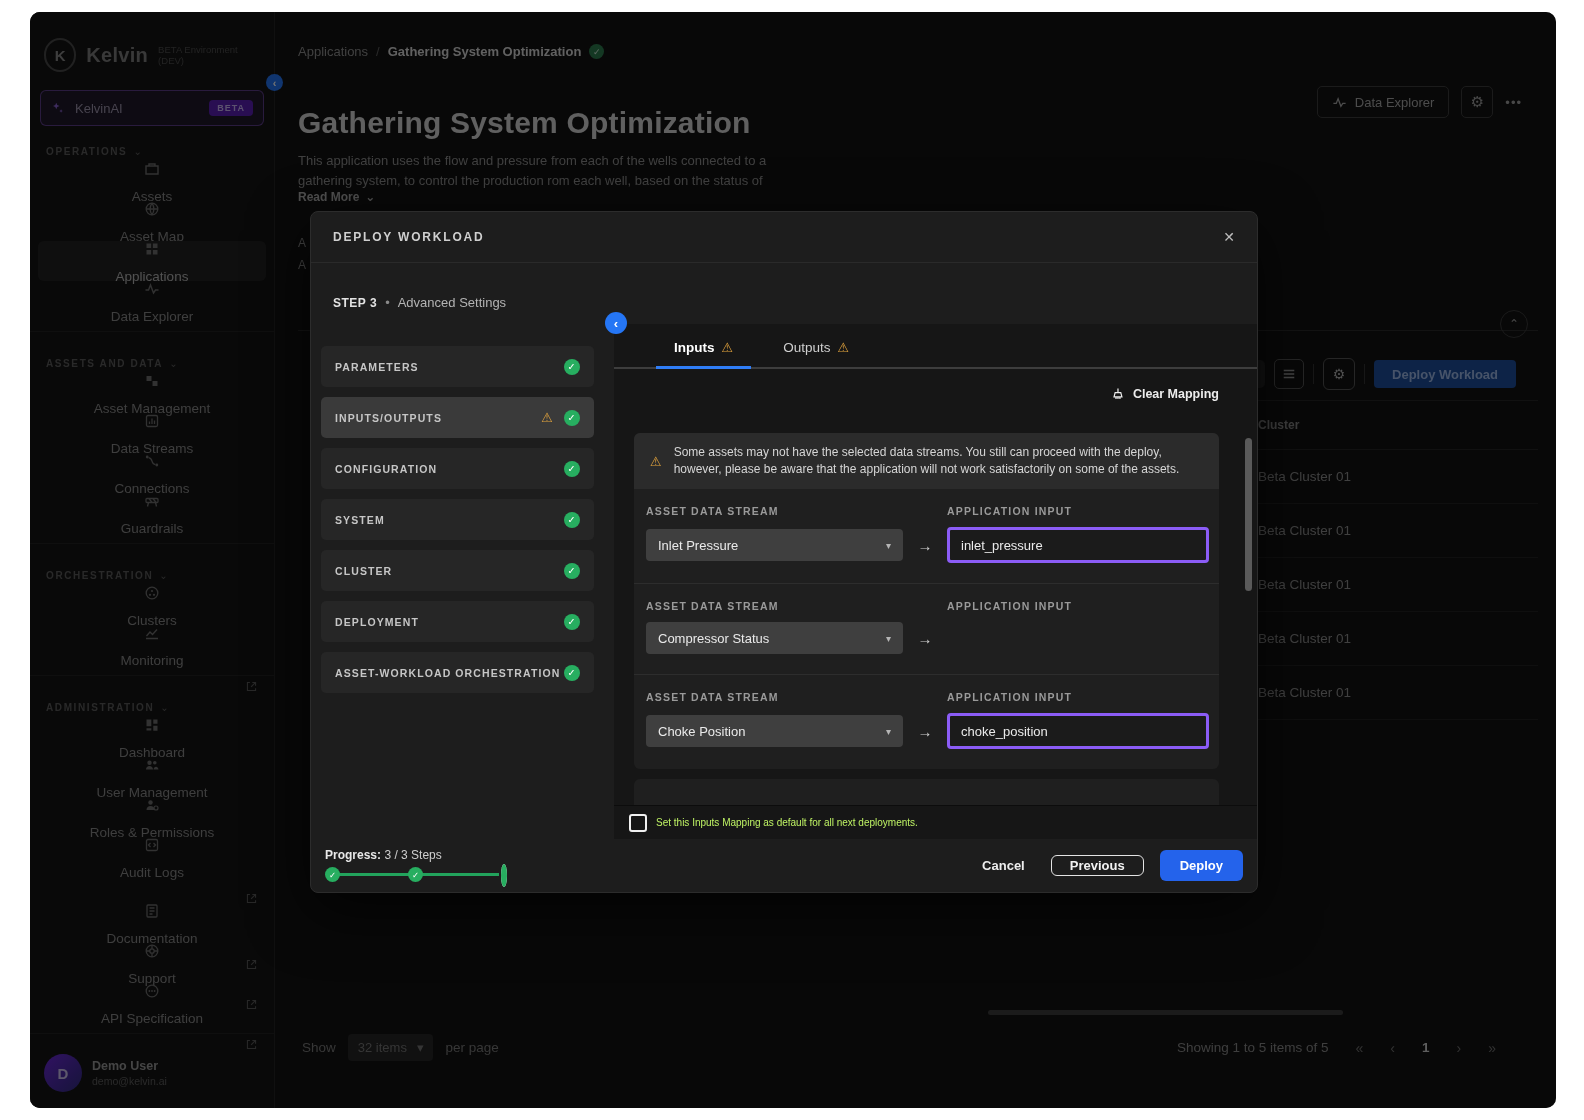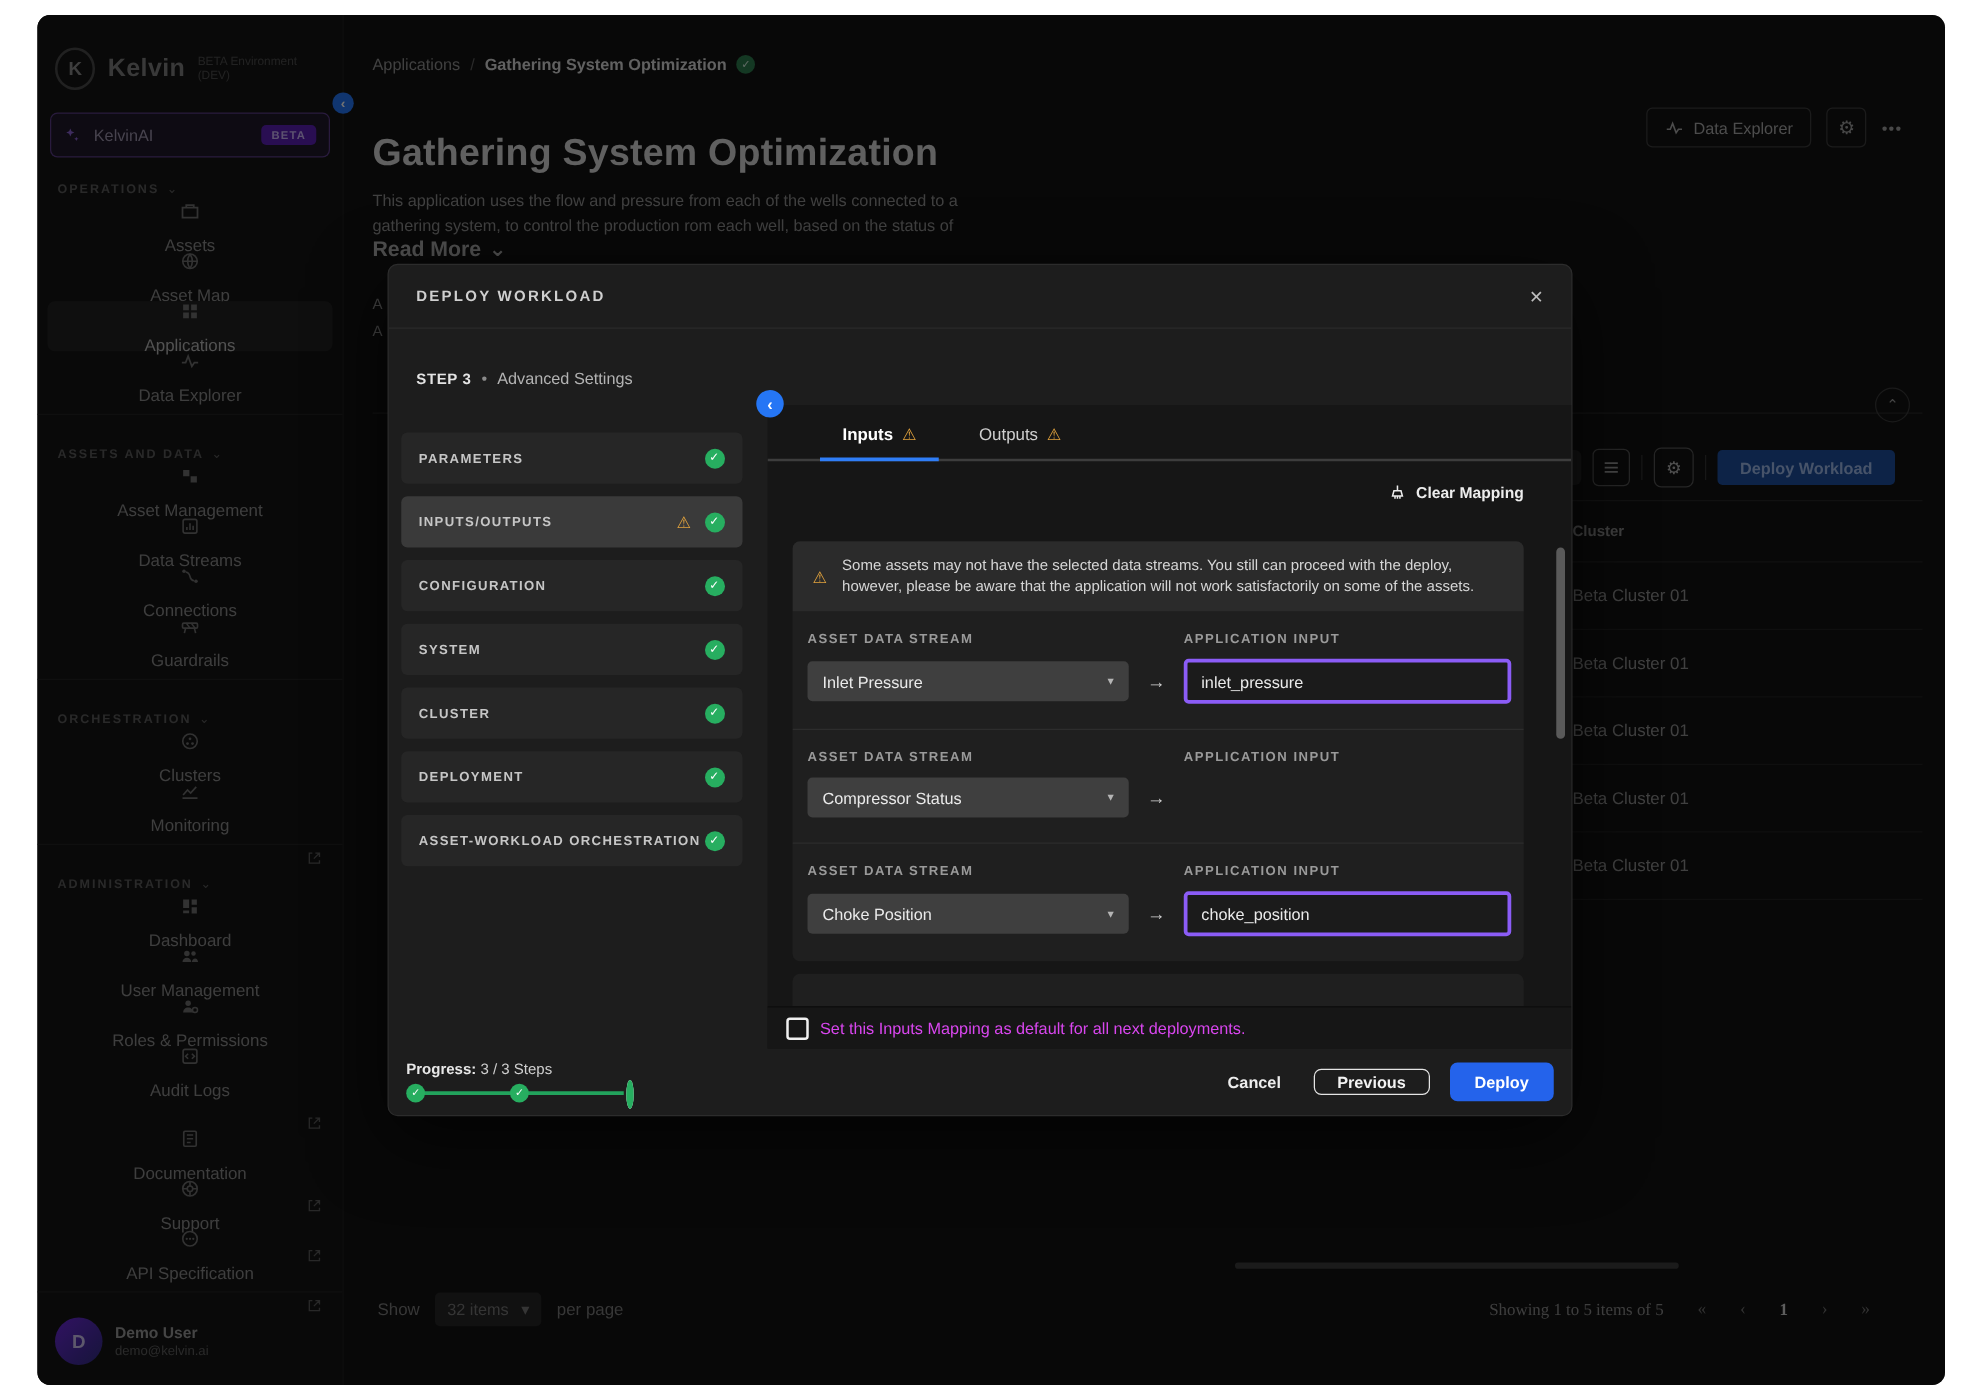--- a/index.html
+++ b/index.html
@@ -37,21 +37,21 @@
   .user-email{color:#5d5d5d;font-size:10.5px;margin-top:2px;}
   svg{display:block;}
 
   
   .main{position:absolute;left:275px;top:12px;right:28px;height:1096px;}
   .crumbs{position:absolute;left:23px;top:32px;display:flex;align-items:center;gap:8px;font-size:13px;}
   .crumb-parent{color:#8f8f8f;} .crumb-sep{color:#5d5d5d;} .crumb-cur{color:#d7d7d7;font-weight:bold;}
   .check-chip{width:15px;height:15px;border-radius:50%;background:#2e7d4f;color:#cfe9da;font-size:9px;display:flex;align-items:center;justify-content:center;}
   .page-title{position:absolute;left:23px;top:74px;color:#d4d4d4;font-size:30px;font-weight:bold;letter-spacing:.2px;}
   .page-desc{position:absolute;left:23px;top:126px;width:490px;color:#8f8f8f;font-size:13px;line-height:20px;}
-  .read-more{position:absolute;left:23px;top:178px;color:#adadad;font-size:17px;font-weight:bold;display:flex;gap:6px;align-items:center;}
+  .read-more{position:absolute;left:23px;top:178px;color:#adadad;font-size:12px;font-weight:bold;display:flex;gap:6px;align-items:center;}
   .hdr-actions{position:absolute;right:34px;top:74px;display:flex;align-items:center;gap:12px;}
   .btn-ghost{height:32px;border:1px solid #3d3d3d;border-radius:5px;color:#a9a9a9;font-size:13px;display:flex;align-items:center;gap:8px;padding:0 14px;background:transparent;}
   .btn-icon{width:32px;height:32px;border:1px solid #3d3d3d;border-radius:5px;color:#9f9f9f;display:flex;align-items:center;justify-content:center;font-size:15px;background:transparent;}
   .dots{color:#9f9f9f;font-size:13px;letter-spacing:1px;}
   .partial-a{position:absolute;color:#8f8f8f;font-size:12px;}
   .rule{position:absolute;left:23px;right:18px;top:318px;border-top:1px solid #2a2a2a;}
   .collapse-up{position:absolute;right:28px;top:298px;width:26px;height:26px;border:1px solid #3a3a3a;border-radius:50%;color:#9a9a9a;font-size:12px;display:flex;align-items:center;justify-content:center;}
 
   .bg-toolbar{position:absolute;right:40px;top:346px;display:flex;align-items:center;gap:9px;}
   .tgl{width:28px;height:28px;border-radius:5px;display:flex;align-items:center;justify-content:center;color:#9a9a9a;}
@@ -60,21 +60,21 @@
   .gear-btn{width:30px;height:30px;border:1px solid #555;border-radius:6px;color:#b0b0b0;font-size:14px;display:flex;align-items:center;justify-content:center;}
   .deploy-dim{height:28px;background:#1d4f9e;border-radius:4px;color:#9db9e8;font-size:13px;font-weight:bold;display:flex;align-items:center;padding:0 18px;}
 
   .bg-table{position:absolute;left:975px;right:18px;top:388px;}
   .bg-th{height:48px;border-top:1px solid #262626;border-bottom:1px solid #262626;color:#8a8a8a;font-size:12px;font-weight:bold;display:flex;align-items:center;padding-left:8px;}
   .bg-tr{height:53px;border-bottom:1px solid #232323;display:flex;align-items:center;padding-left:8px;color:#8f8f8f;font-size:13.5px;position:relative;}
   .hscroll{position:absolute;left:713px;top:998px;width:355px;height:5px;background:#3d3d3d;border-radius:3px;}
 
   .pg-left{position:absolute;left:27px;top:1022px;display:flex;align-items:center;gap:12px;color:#7a7a7a;font-size:13.5px;}
   .pp-select{height:27px;background:#262626;border-radius:4px;display:flex;align-items:center;gap:10px;padding:0 10px;color:#777;font-size:13px;}
-  .pg-right{position:absolute;right:60px;top:1028px;display:flex;align-items:flex-start;gap:27px;color:#8a8a8a;font-size:13.5px;font-family:Liberation Serif, serif;}
+  .pg-right{position:absolute;right:60px;top:1028px;display:flex;align-items:flex-start;gap:27px;color:#8a8a8a;font-size:13.5px;}
   .pg-ico{color:#6f6f6f;font-size:14px;} .pg-cur{color:#cfcfcf;font-weight:bold;}
 
   
   .overlay{position:absolute;left:30px;top:12px;width:1526px;height:1096px;background:rgba(0,0,0,.55);border-radius:10px;z-index:40;}
   .modal{position:absolute;left:310px;top:211px;width:948px;height:682px;background:#1d1d1d;border:1px solid #2c2c2c;border-radius:8px;
          box-shadow:0 18px 60px rgba(0,0,0,.65);z-index:50;box-sizing:border-box;}
   .m-header{height:50px;border-bottom:1px solid #2a2a2a;display:flex;align-items:center;padding:0 22px;}
   .m-title{color:#cfcfcf;font-size:12px;font-weight:bold;letter-spacing:1.8px;}
   .m-close{margin-left:auto;color:#bdbdbd;font-size:14px;}
   .m-step{position:absolute;left:22px;top:83px;display:flex;align-items:center;gap:8px;font-size:13px;}
@@ -104,21 +104,21 @@
   .map-grid{display:grid;grid-template-columns:257px 44px 258px;align-items:center;}
   .fld-label{color:#9a9a9a;font-size:10.5px;font-weight:bold;letter-spacing:1.2px;margin-bottom:10px;}
   .dd{height:32px;background:#3f3f3f;border-radius:4px;display:flex;align-items:center;padding:0 12px;color:#eaeaea;font-size:13px;}
   .dd .caret{margin-left:auto;color:#b5b5b5;font-size:10px;}
   .map-arrow{color:#d0d0d0;font-size:15px;text-align:center;}
   .app-input{height:30px;background:#1b1b1b;border:3px solid #8b5cf6;border-radius:4px;color:#eaeaea;font-size:13px;padding:0 11px;width:234px;font-family:"Liberation Sans",sans-serif;}
   .card.partial{margin-top:10px;height:28px;border-radius:6px 6px 0 0;}
   .v-thumb{position:absolute;right:5px;top:114px;width:7px;height:153px;background:#5a5a5a;border-radius:4px;}
   .cb-row{position:absolute;left:0;right:0;bottom:0;height:33px;border-top:1px solid #0c0c0c;display:flex;align-items:center;gap:9px;padding-left:15px;background:#161616;}
   .cb-box{width:14px;height:14px;border:2px solid #f0f0f0;border-radius:3px;background:transparent;}
-  .cb-label{color:#d946ef;font-size:13px;}
+  .cb-label{color:#bef264;font-size:10px;}
 
   .m-footer{position:absolute;left:0;right:0;bottom:0;height:53px;display:flex;align-items:center;justify-content:space-between;padding:0 14px;box-sizing:border-box;}
   .prog{display:flex;flex-direction:column;gap:5px;}
   .prog-text{font-size:12px;color:#e8e8e8;}
   .prog-text .pl{font-weight:bold;} .prog-text .pv{color:#cfcfcf;}
   .prog-track{position:relative;width:182px;height:16px;}
   .prog-line{position:absolute;left:6px;right:8px;top:6px;height:3px;background:#22a35c;}
   .node{position:absolute;top:0;}
   .node.n1{left:0;} .node.n2{left:83px;} .node.n3{right:0;}
   .node .ok{width:15px;height:15px;border-radius:50%;background:#27ae60;color:#fff;font-size:8.5px;display:flex;align-items:center;justify-content:center;font-weight:bold;}

